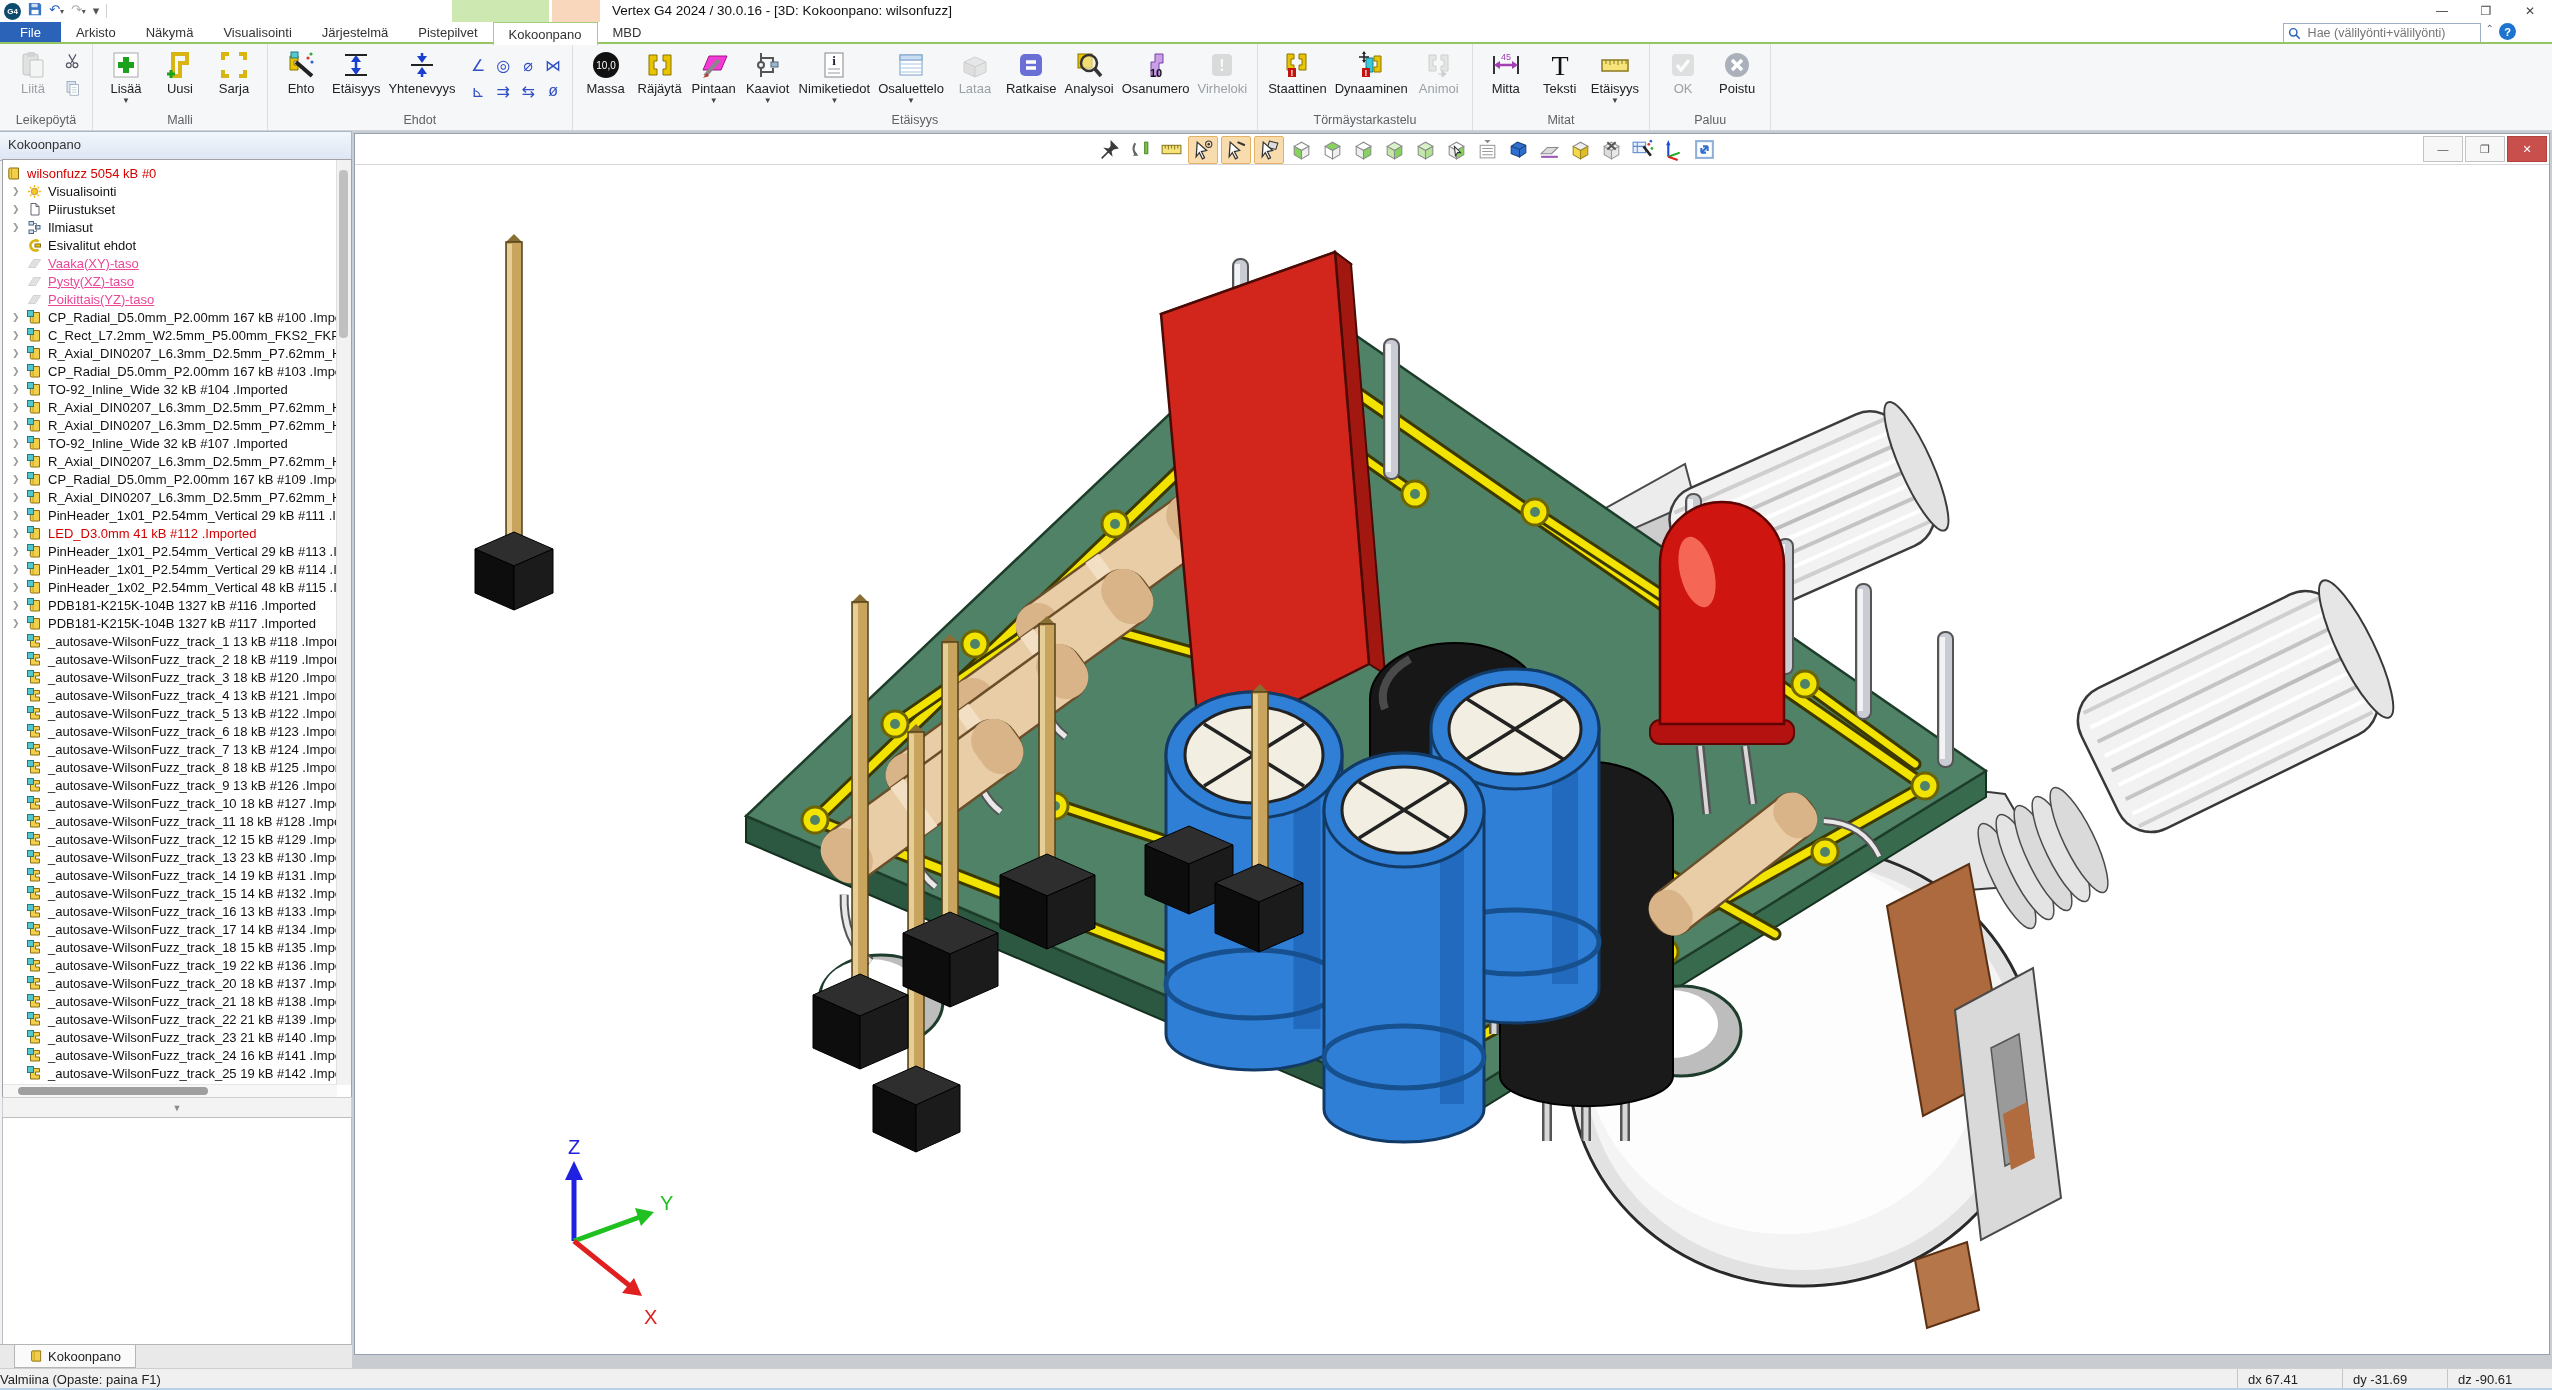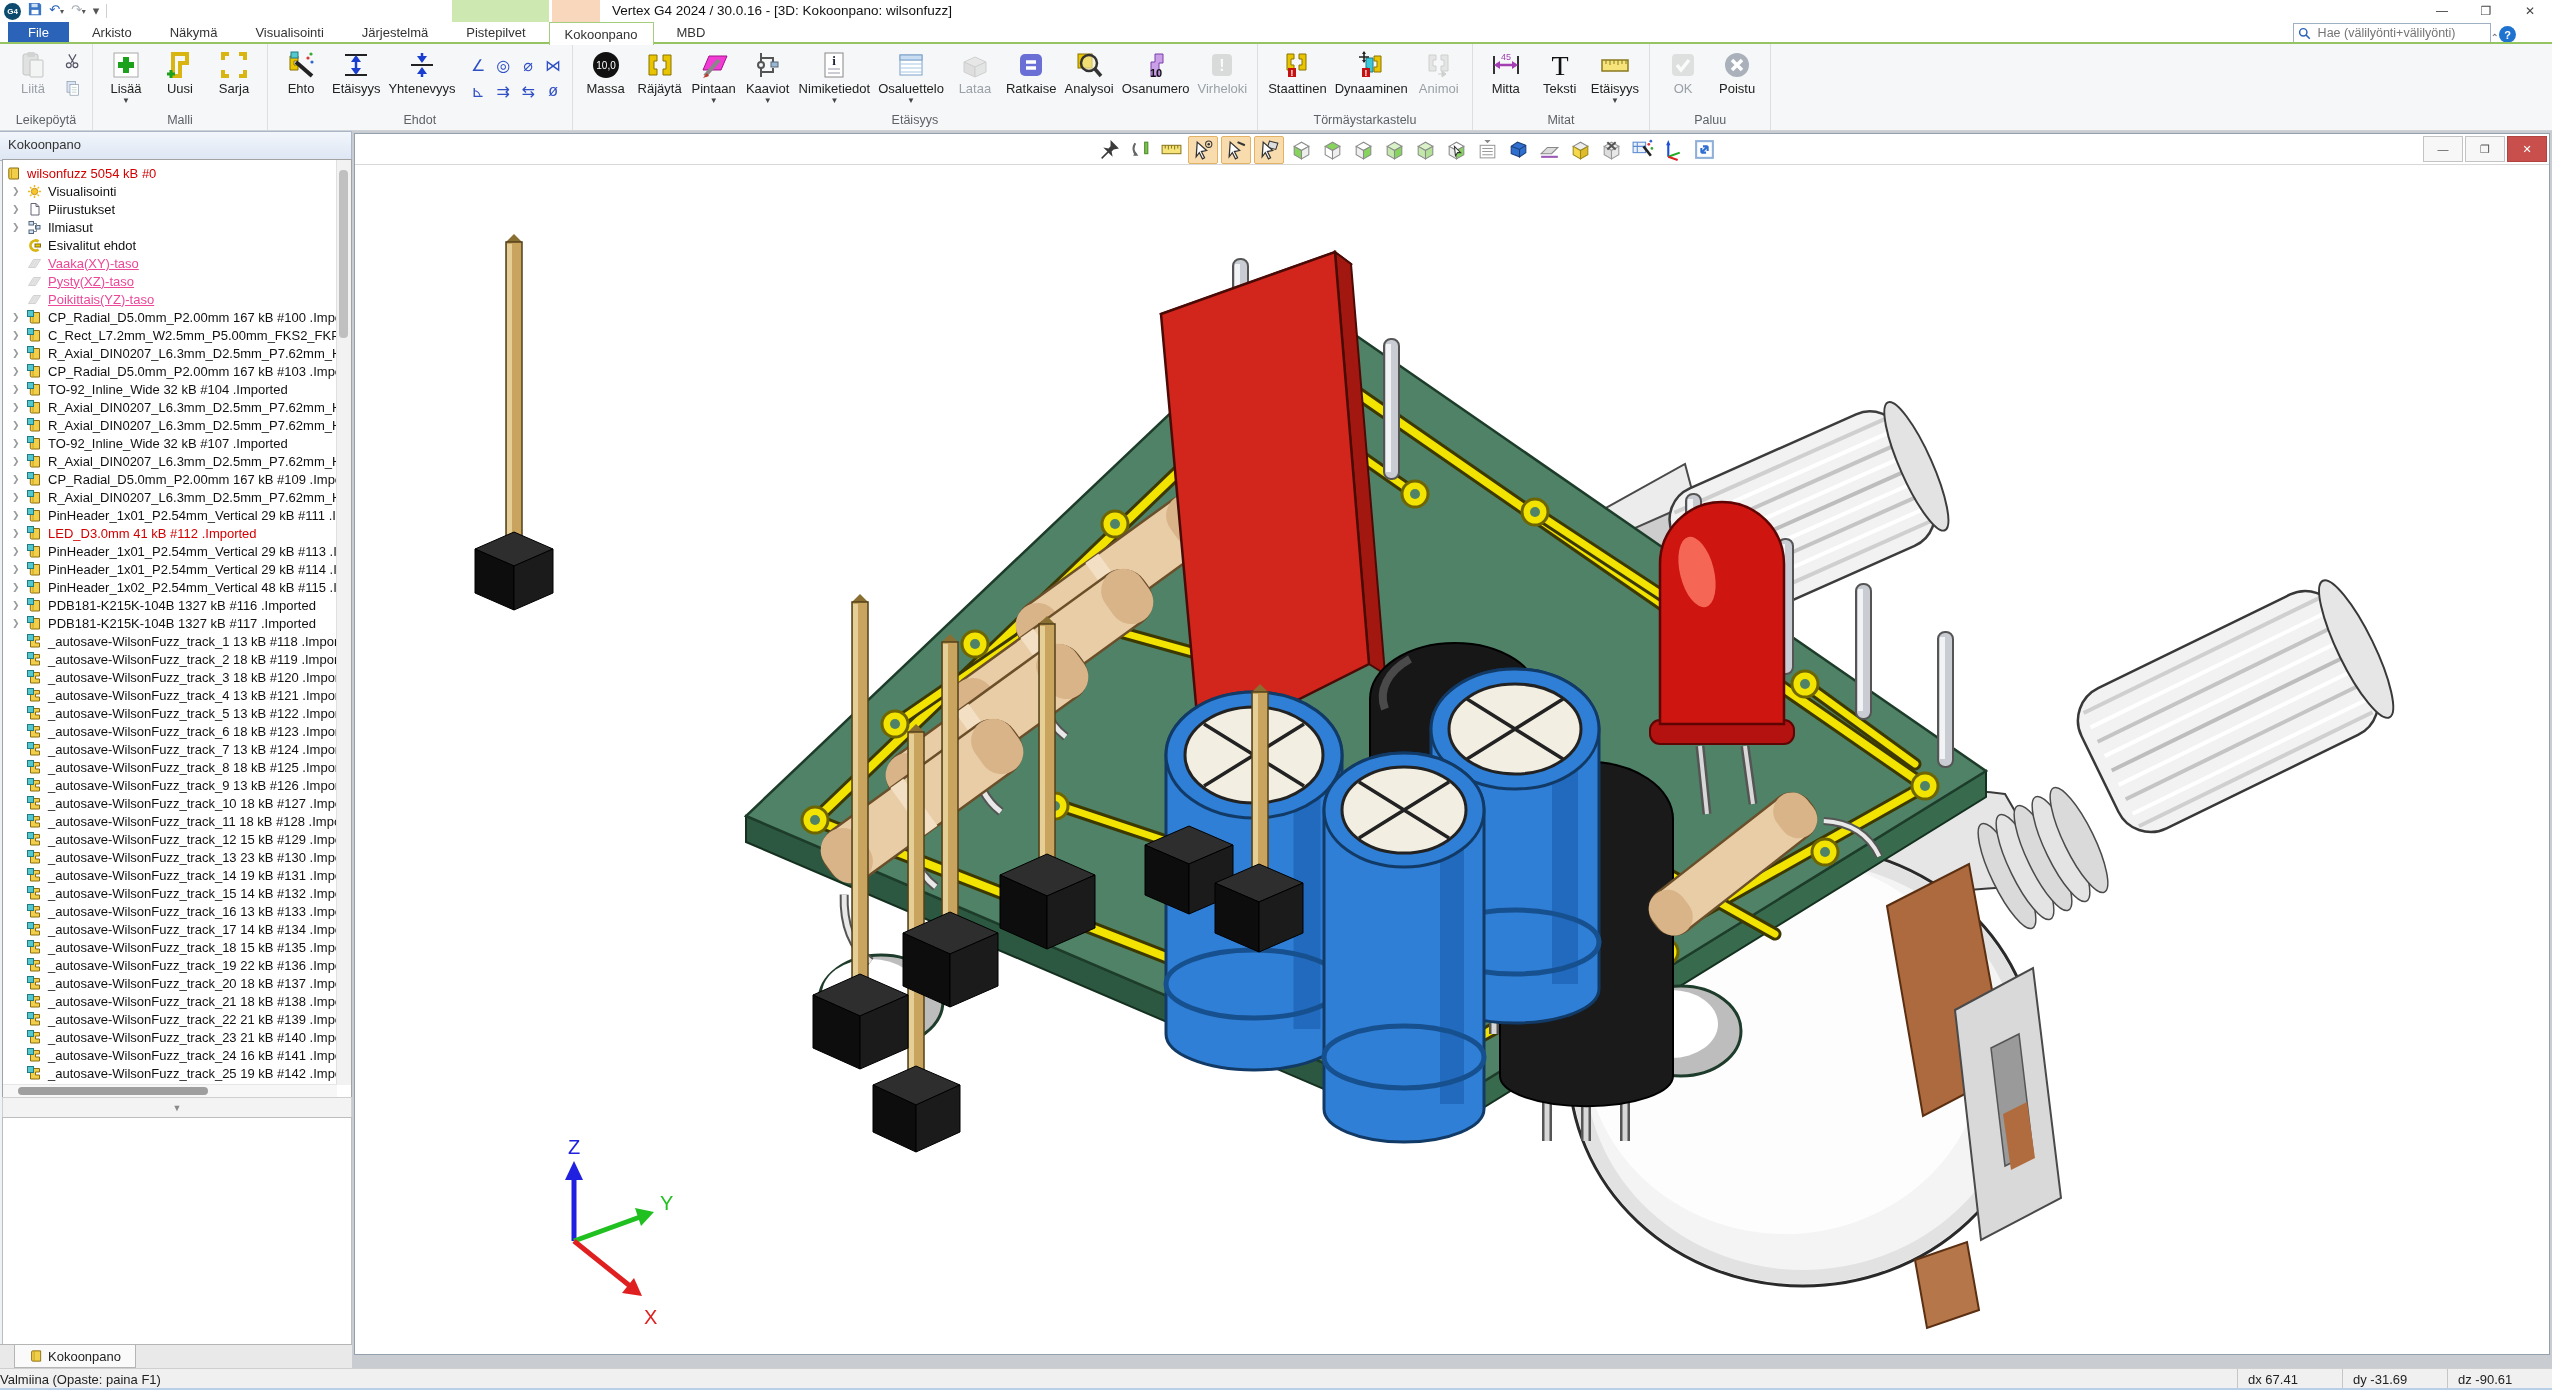--- a/index.html
+++ b/index.html
@@ -13,25 +13,25 @@
 .qa small{font-size:8px;color:#555;}
 .qsep{width:1px;height:14px;background:#d0d0d0;}
 #titletext{position:absolute;left:612px;top:0;height:22px;line-height:22px;font-size:13.5px;color:#111;white-space:nowrap;}
 #ctx-green{position:absolute;left:452px;top:0;width:97px;height:22px;background:var(--tab_green_block);}
 #ctx-peach{position:absolute;left:552px;top:0;width:48px;height:22px;background:var(--tab_peach_block);}
 #wctrl{position:absolute;right:0;top:0;display:flex;}
 .wbtn{width:44px;height:22px;display:flex;align-items:center;justify-content:center;color:#444;font-size:12px;}
 
 #menurow{position:absolute;left:0;top:22px;width:2552px;height:20px;background:#fff;}
 #menu-tabs{display:flex;height:20px;align-items:stretch;}
-.tab{padding:0 15px;display:flex;align-items:center;font-size:13px;color:#333;white-space:nowrap;margin-left:8px;}
+.tab{padding:0 15px;display:flex;align-items:center;font-size:13px;color:#333;white-space:nowrap;}
 .tab-file{background:var(--accent_blue);color:#fff;padding:0 20px;}
 .tab.active{background:#fff;border:1px solid #a5cd7e;border-bottom:none;position:relative;z-index:3;height:22px;}
 #greenline{position:absolute;left:0;top:42px;width:2552px;height:2px;background:var(--tab_green);}
-#searchwrap{position:absolute;right:36px;top:1px;display:flex;align-items:flex-end;margin-left:19px;}
+#searchwrap{position:absolute;right:36px;top:1px;display:flex;align-items:flex-start;gap:5px;margin-left:19px;}
 #searchbox{width:188px;height:18px;border:1px solid #9db0c4;background:#fff;display:flex;align-items:center;padding:0 4px;gap:5px;}
 #searchbox input{border:none;outline:none;width:160px;font-size:12.5px;font-family:inherit;color:#333;background:transparent;}
 .chev{color:#667;font-size:10px;}
 #helpbtn{width:17px;height:17px;border-radius:50%;background:#1e73d1;color:#fff;font-size:11px;font-weight:bold;display:flex;align-items:center;justify-content:center;}
 
 #ribbon{position:absolute;left:0;top:44px;width:2552px;height:86px;background:var(--ribbon_bg);border-bottom:1px solid #cfd3d8;display:flex;}
 .rgroup{display:flex;flex-direction:column;border-right:1px solid #dcdee1;}
 .ritems{flex:1;display:flex;align-items:flex-start;padding:3px 6px 0 6px;}
 .glabel{height:17px;text-align:center;font-size:12.5px;color:#5d6166;white-space:nowrap;padding:0 4px;}
 .rbig{display:flex;flex-direction:column;align-items:center;min-width:46px;padding:1px 4px;cursor:default;}

